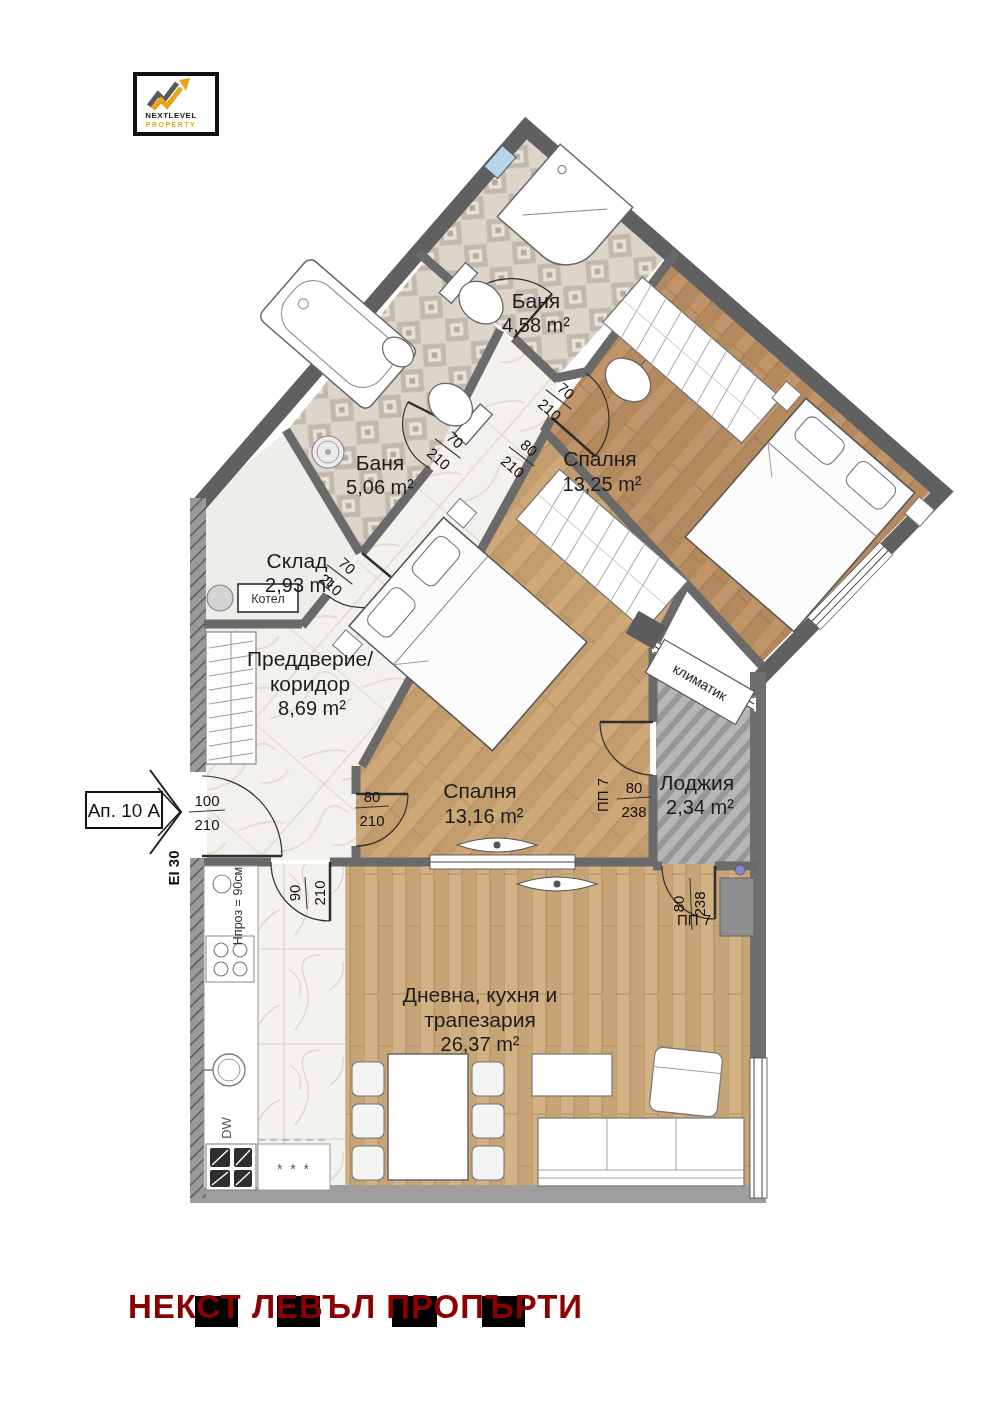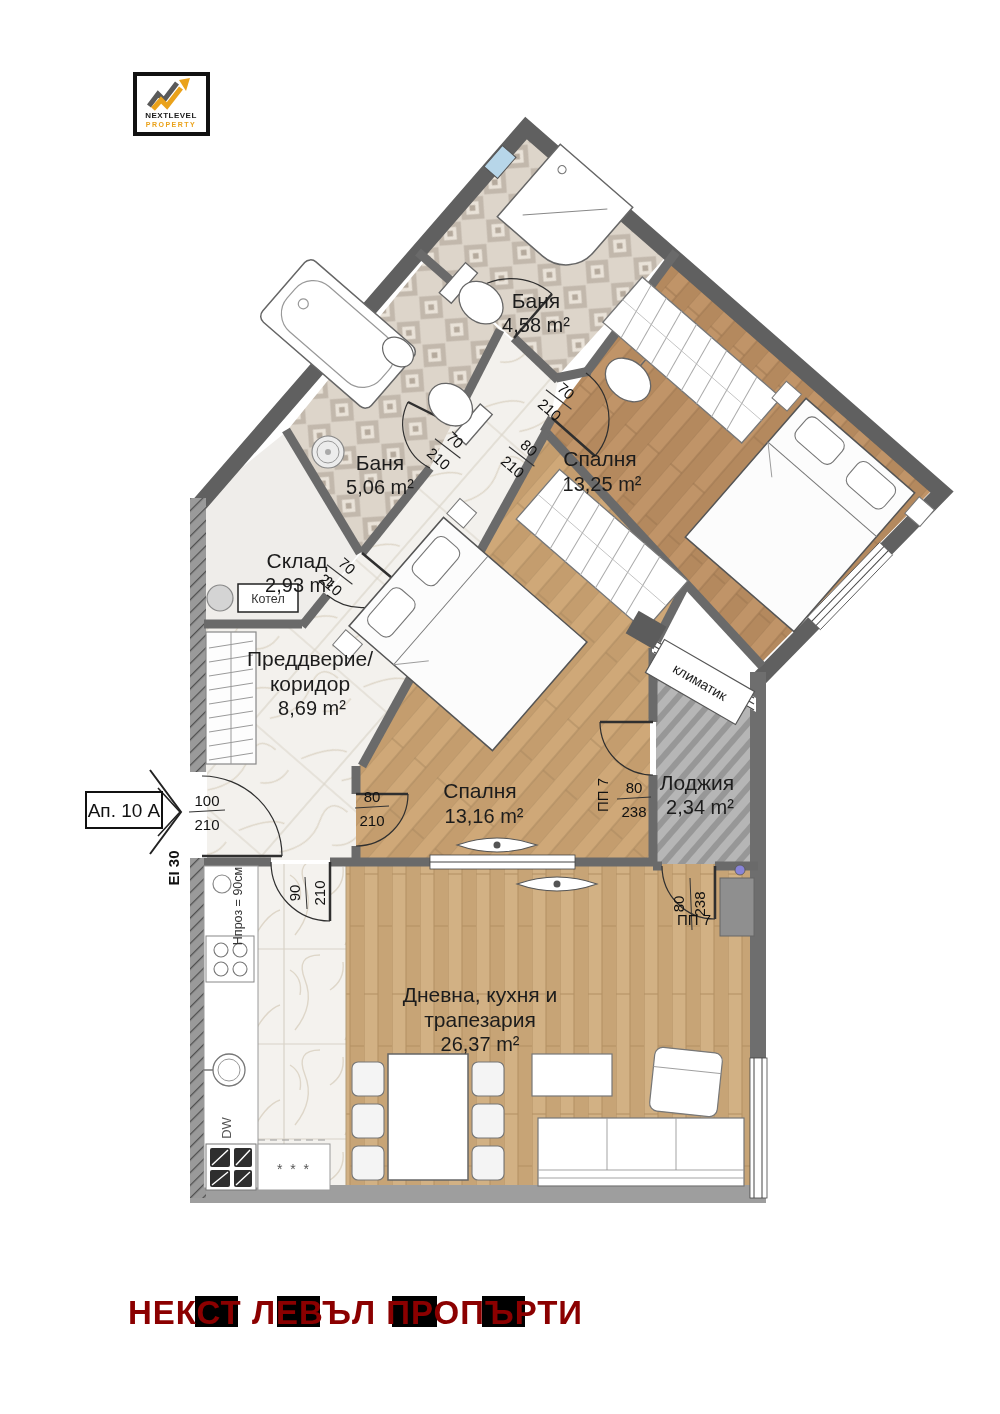--- a/index.html
+++ b/index.html
@@ -1,22 +1,22 @@
 <!DOCTYPE html>
 <html><head>
 <meta charset="utf-8">
 <style>
   html,body{margin:0;padding:0;background:#ffffff;}
   body{width:1000px;height:1414px;position:relative;font-family:"Liberation Sans",sans-serif;overflow:hidden;}
   #plan{position:absolute;left:0;top:0;}
-  .logo-box{position:absolute;left:133px;top:72px;width:77px;height:64px;border:4px solid #111;background:#fff;box-sizing:border-box;}
+  .logo-box{position:absolute;left:133px;top:72px;width:86px;height:64px;border:4px solid #111;background:#fff;box-sizing:border-box;}
   .footer-wrap{position:absolute;left:0;top:1288px;width:1000px;height:50px;}
   .footer-block{position:absolute;top:8px;height:31px;background:#000;}
   .fb1{left:195px;width:43px;} .fb2{left:277px;width:43px;} .fb3{left:392px;width:45px;} .fb4{left:482px;width:43px;}
-  .footer-text{position:absolute;left:128px;top:0;font-size:33px;font-weight:bold;color:#8B0000;letter-spacing:1px;white-space:nowrap;z-index:2;margin-top:6px;}
+  .footer-text{position:absolute;left:128px;top:0;font-size:33px;font-weight:bold;color:#8B0000;letter-spacing:1px;white-space:nowrap;z-index:2;}
   svg text{font-family:"Liberation Sans",sans-serif;}
   .room-name{font-size:21px;fill:#1c1c1c;}
   .room-area{font-size:20px;fill:#1c1c1c;}
   .dim{font-size:15px;fill:#111;}
   .small-note{font-size:12.5px;fill:#333;}
 </style>
 </head>
 <body>
 
 <svg id="plan" width="1000" height="1414" viewBox="0 0 1000 1414">

